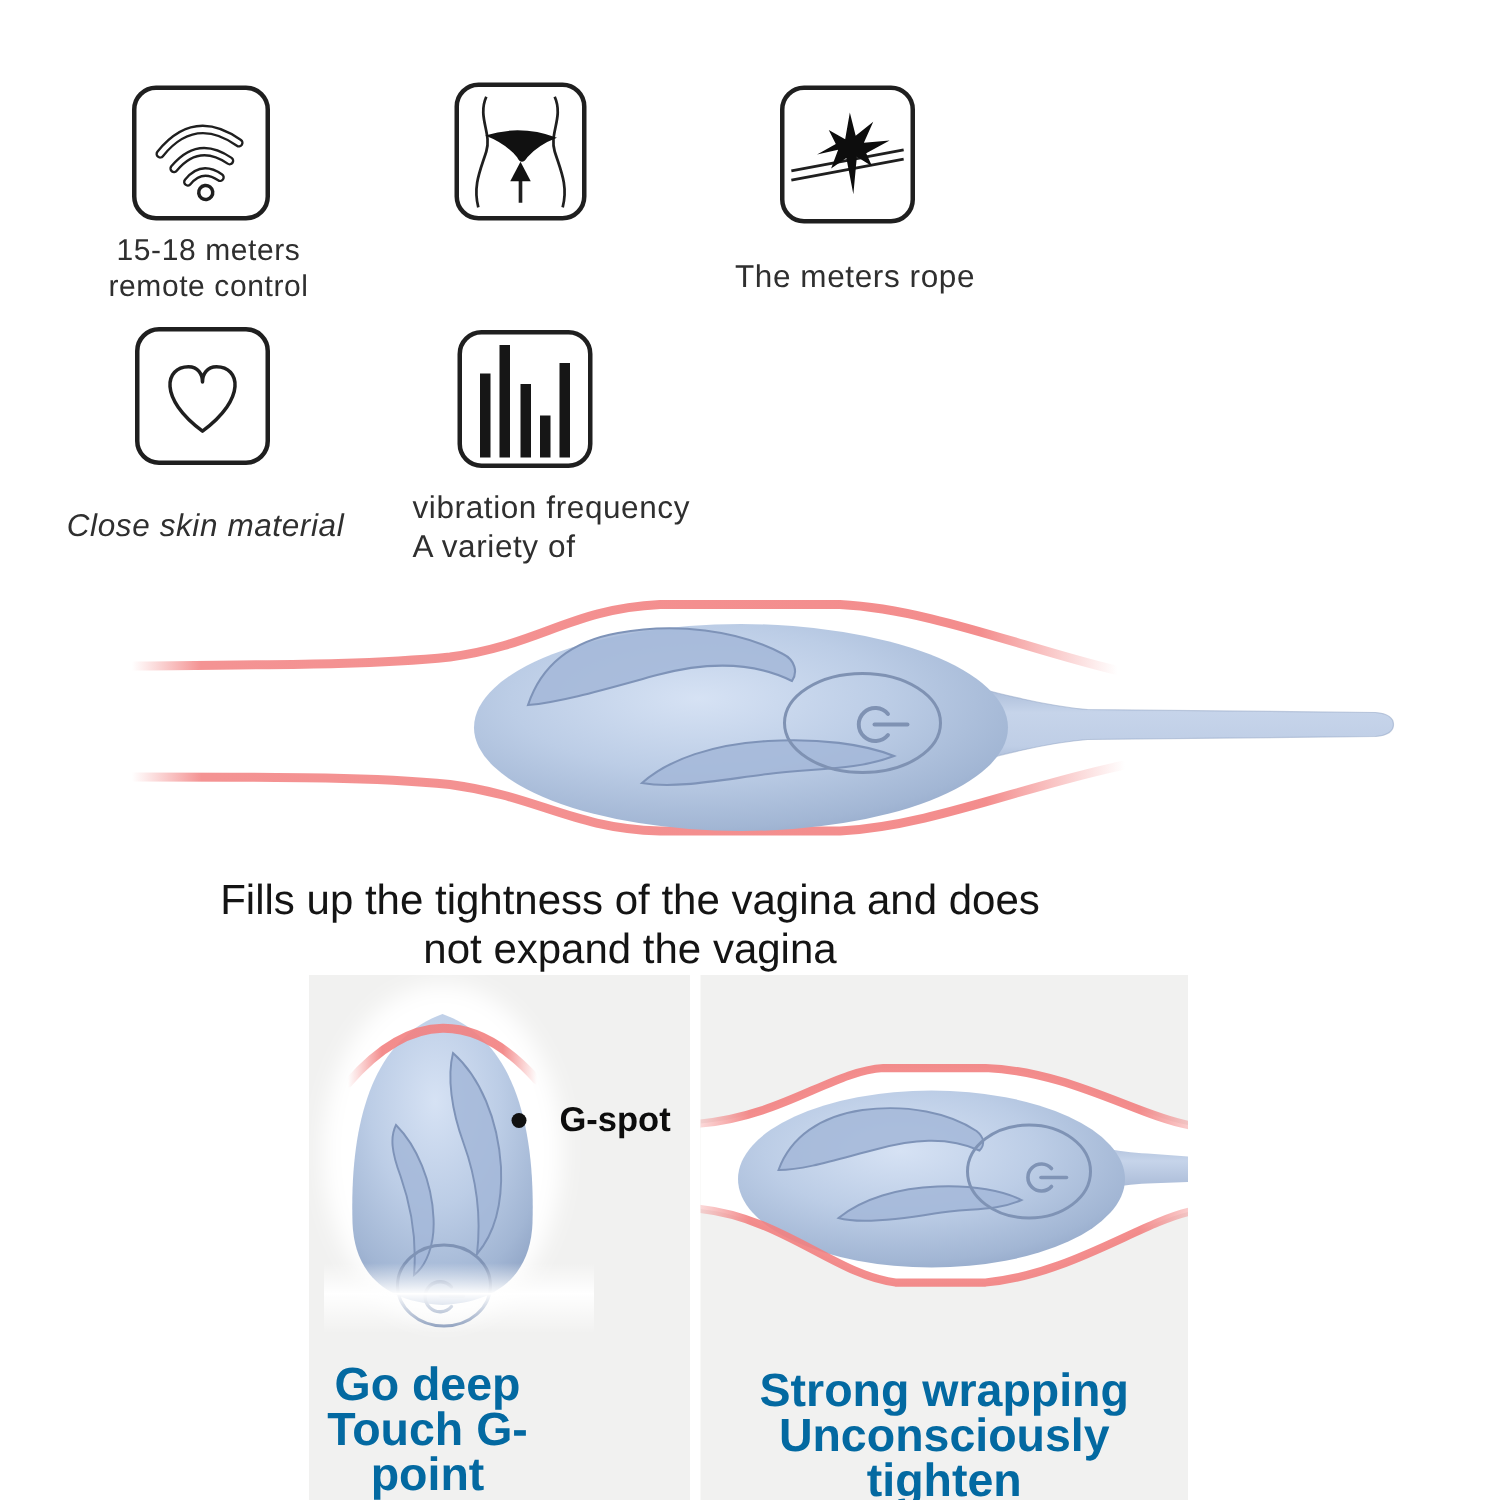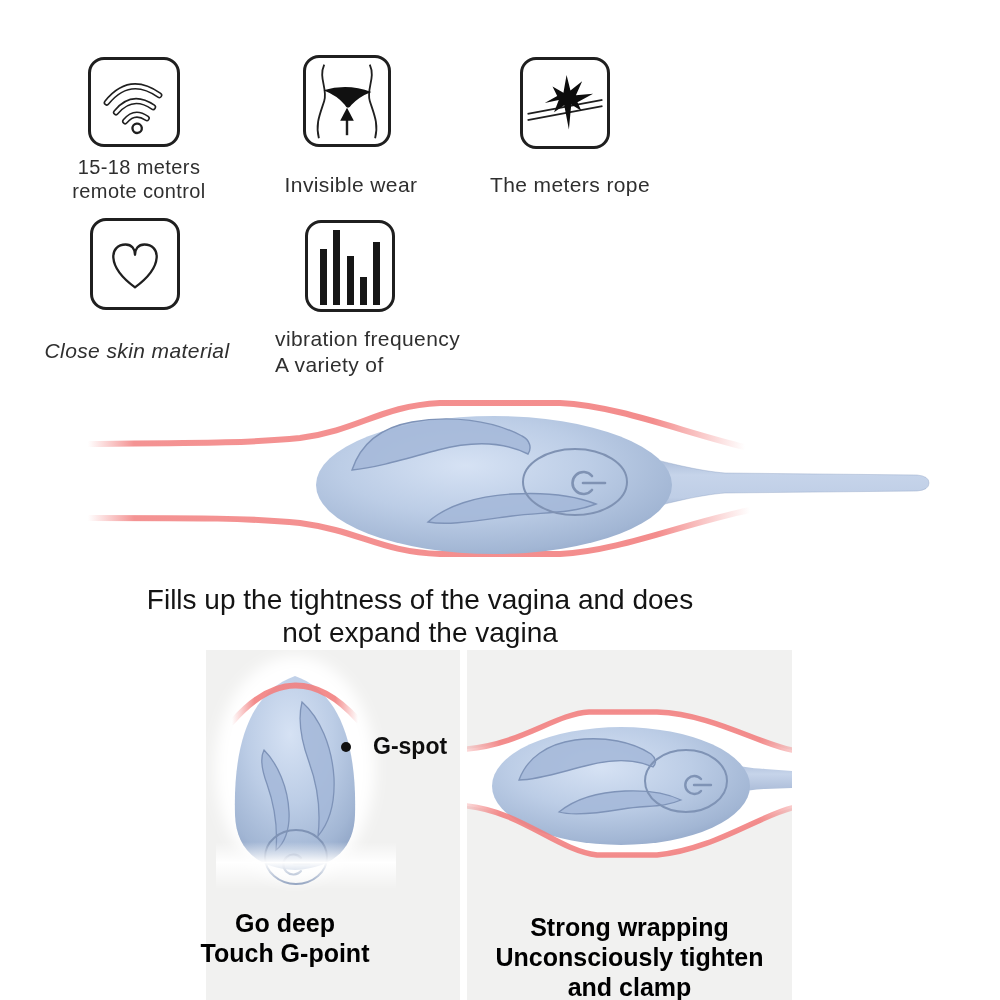--- a/index.html
+++ b/index.html
@@ -11,21 +11,21 @@
             box-sizing:border-box;display:flex;align-items:center;justify-content:center;}
   .feat-label{position:absolute;color:#2f2f2f;font-size:20px;line-height:24px;letter-spacing:.4px;}
   .center{text-align:center;}
   .bars{display:flex;align-items:flex-end;justify-content:space-between;width:60px;height:78px;}
   .vbar{width:7px;background:#161616;display:inline-block;}
   
   .headline{position:absolute;left:0;top:583px;width:840px;text-align:center;color:#141414;
             font-size:28px;line-height:33px;}
   
   .panel{position:absolute;top:650px;height:350px;background:#f1f1f0;}
-  .caption{position:absolute;color:#000000;font-weight:700;font-size:25px;line-height:30px;text-align:center;}
+  .caption{position:absolute;color:#0369a1;font-weight:700;font-size:31px;line-height:30px;text-align:center;}
   .gspot{position:absolute;left:155px;top:83px;color:#0d0d0d;font-weight:700;font-size:23px;margin-left:12px;}
   svg{display:block;}
 </style>
 </head>
 <body>
 
 <div class="canvas">
 
   <div class="icon-box" style="left:88px;top:57px;width:92px;height:90px;">
     <svg width="80" height="78" viewBox="0 0 100 100">
@@ -71,23 +71,20 @@
       <span class="vbar" style="height: 75px;"></span>
       <span class="vbar" style="height: 49px;"></span>
       <span class="vbar" style="height: 28px;"></span>
       <span class="vbar" style="height: 63px;"></span>
     </div>
   </div>
 
   <div class="feat-label center" style="left:34px;top:155px;width:210px;">
     <div>15-18 meters</div>
     <div>remote control</div>
-  </div>
-  <div class="feat-label center" style="left:251px;top:173px;width:200px;font-size:21px;">
-    <div>Invisible wear</div>
   </div>
   <div class="feat-label center" style="left:470px;top:173px;width:200px;font-size:21px;">
     <div>The meters rope</div>
   </div>
   <div class="feat-label center" style="left:17px;top:339px;width:240px;font-size:21px;font-style:italic;">
     <div>Close skin material</div>
   </div>
   <div class="feat-label" style="left:275px;top:326px;width:230px;font-size:21px;line-height:26px;">
     <div>vibration frequency</div>
     <div>A variety of</div>

